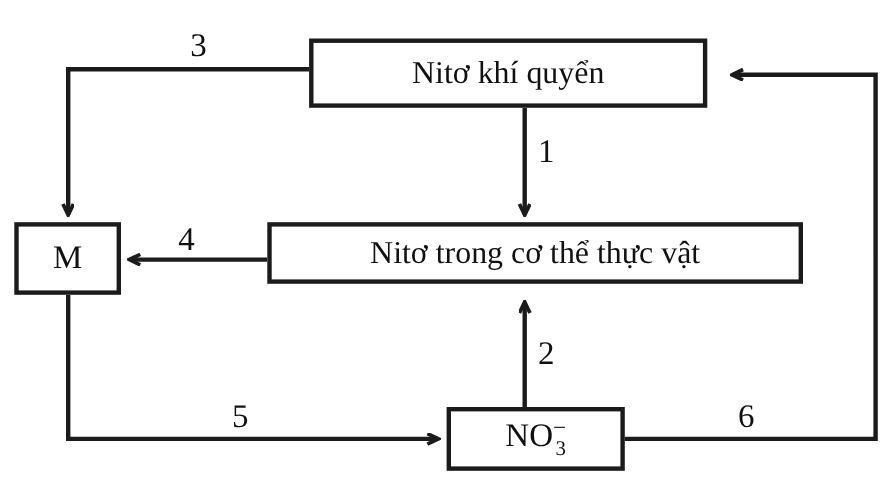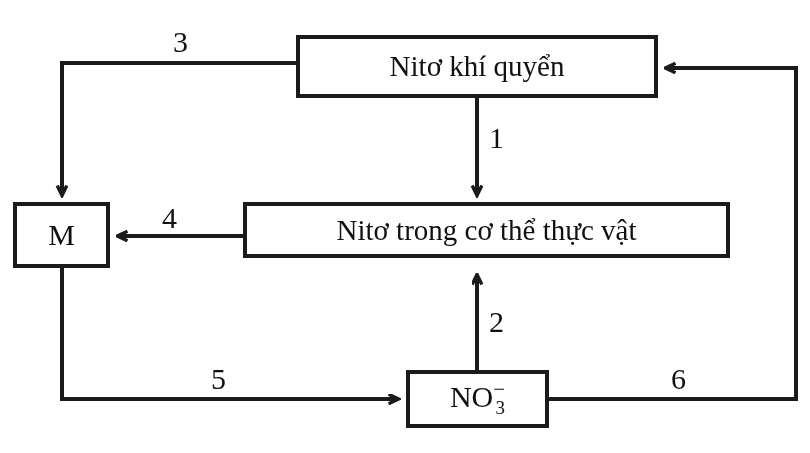--- a/index.html
+++ b/index.html
@@ -31,21 +31,21 @@
     align-items: center;
     justify-content: center;
     color: #111111;
     z-index: 3;
   }
   .node-label {
     white-space: nowrap;
     line-height: 1;
   }
   #node-atmosphere {
-    left: 296px;
+    left: 281px;
     top: 35px;
     width: 362px;
     height: 63px;
   }
   #node-atmosphere .node-label { font-size: 29px; }
   #node-plant {
     left: 243px;
     top: 202px;
     width: 487px;
     height: 56px;
@@ -54,21 +54,21 @@
   #node-m {
     left: 13px;
     top: 202px;
     width: 97px;
     height: 66px;
   }
   #node-m .node-label { font-size: 30px; }
   #node-nitrate {
     left: 406px;
     top: 370px;
-    width: 143px;
+    width: 162px;
     height: 58px;
   }
   #node-nitrate .node-label {
     font-size: 30px;
     position: relative;
     top: -1px;
   }
   #node-nitrate .sub {
     font-size: 19px;
     vertical-align: -0.42em;

